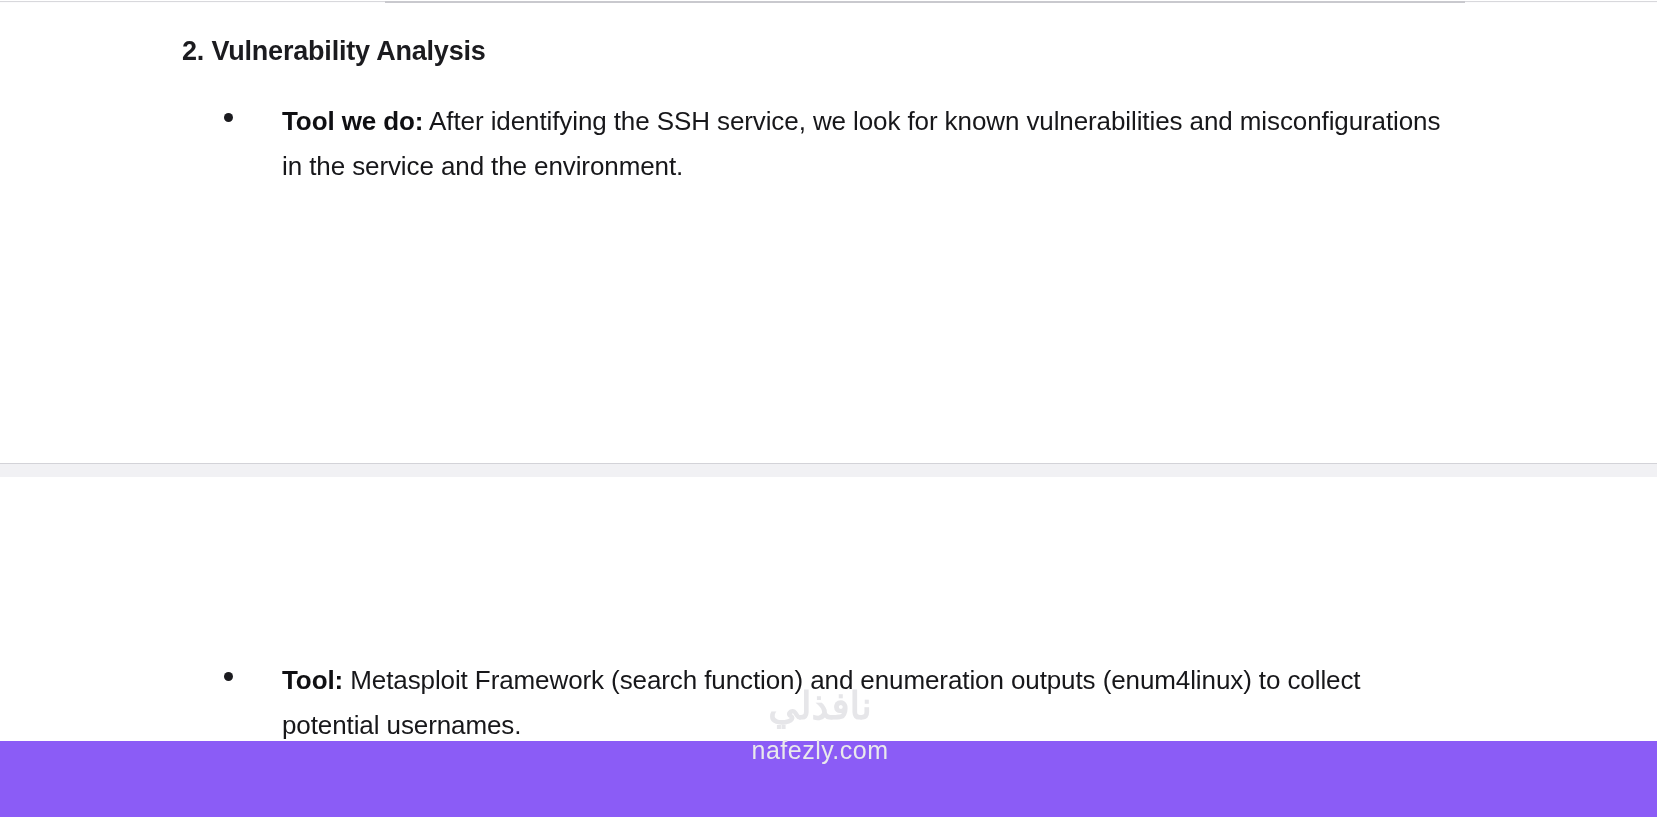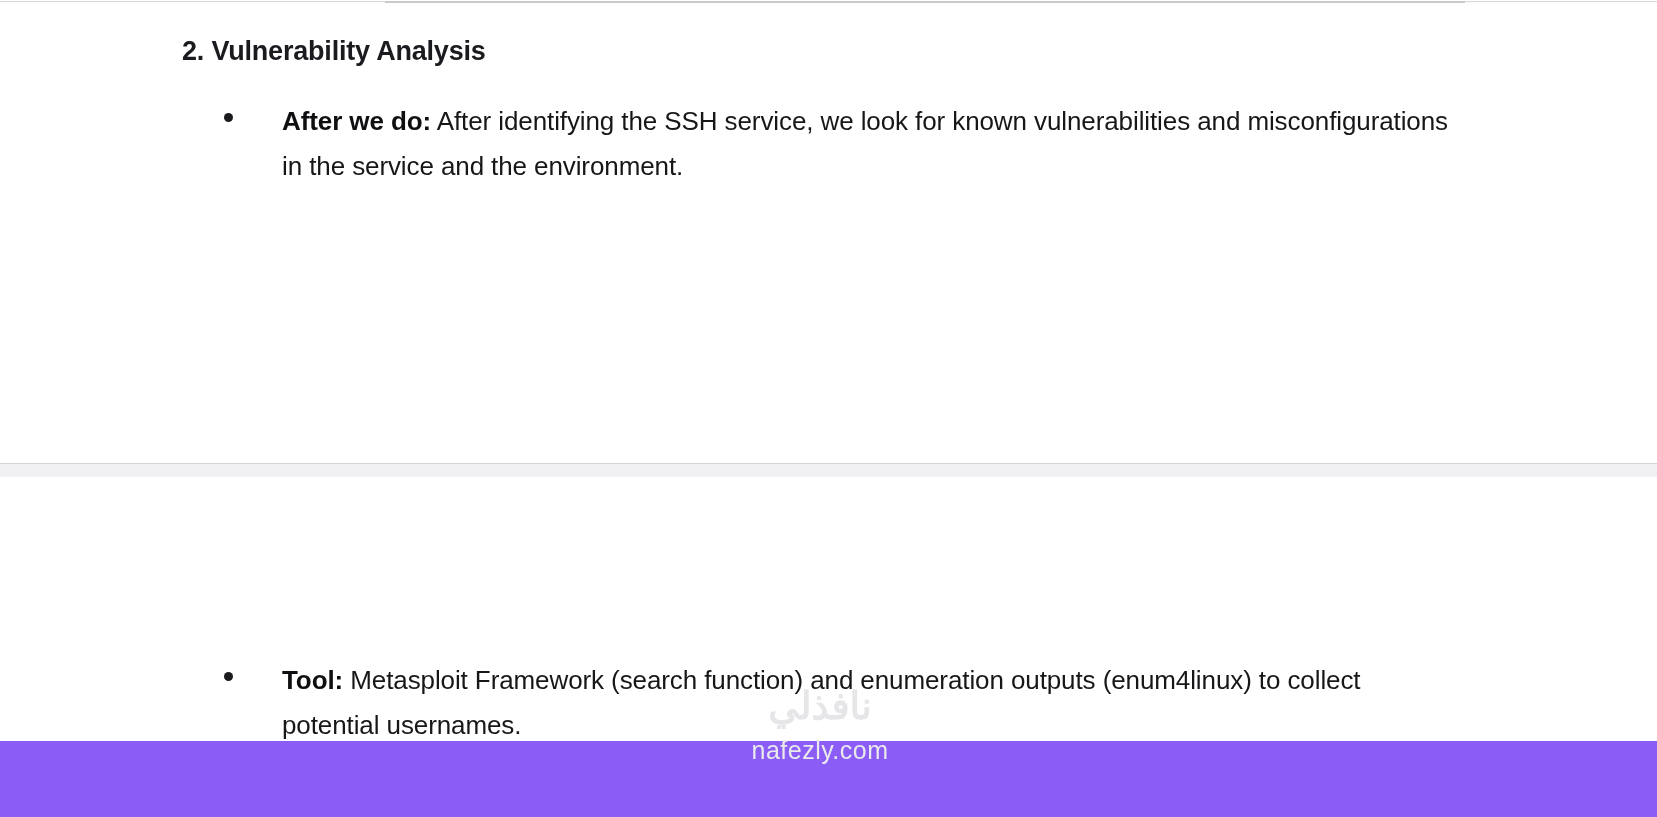--- a/index.html
+++ b/index.html
@@ -174,21 +174,21 @@
   </div>
 
   <div class="page page-one">
     <div class="content">
 
       <div class="section-heading">2. Vulnerability Analysis</div>
 
       <ul class="bullet-list">
         <li class="bullet-item first">
           <span class="bullet-dot"></span>
-          <span class="bullet-text"><span class="lead">After we do:</span><span> After identifying the SSH service, we look for known vulnerabilities and misconfigurations in the service and the environment.</span></span>
+          <span class="bullet-text"><span class="lead">Tool we do:</span><span> After identifying the SSH service, we look for known vulnerabilities and misconfigurations in the service and the environment.</span></span>
         </li>
       </ul>
 
     </div>
   </div>
 
   <div class="page-break"></div>
 
   <div class="page page-two">
     <div class="content">

